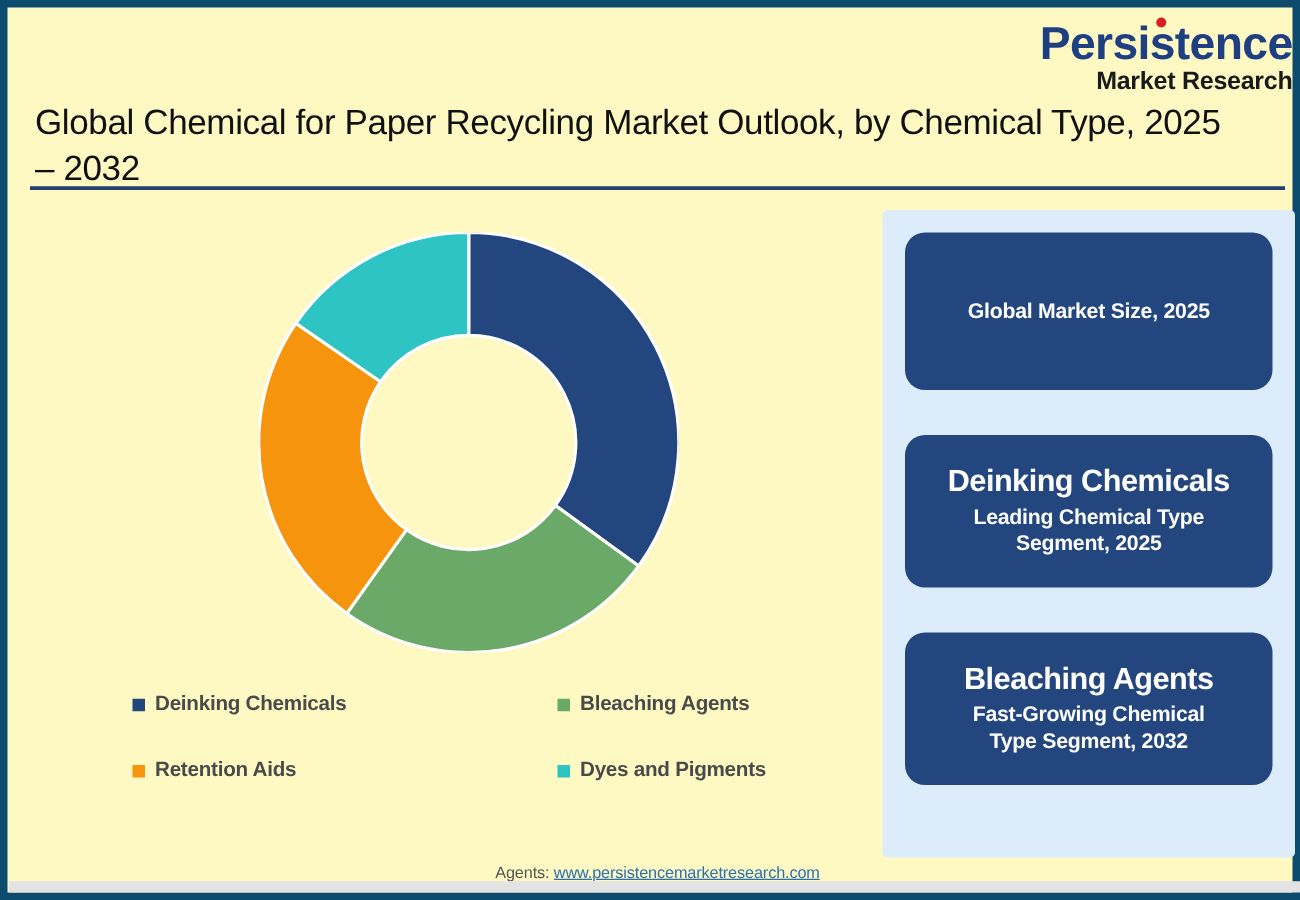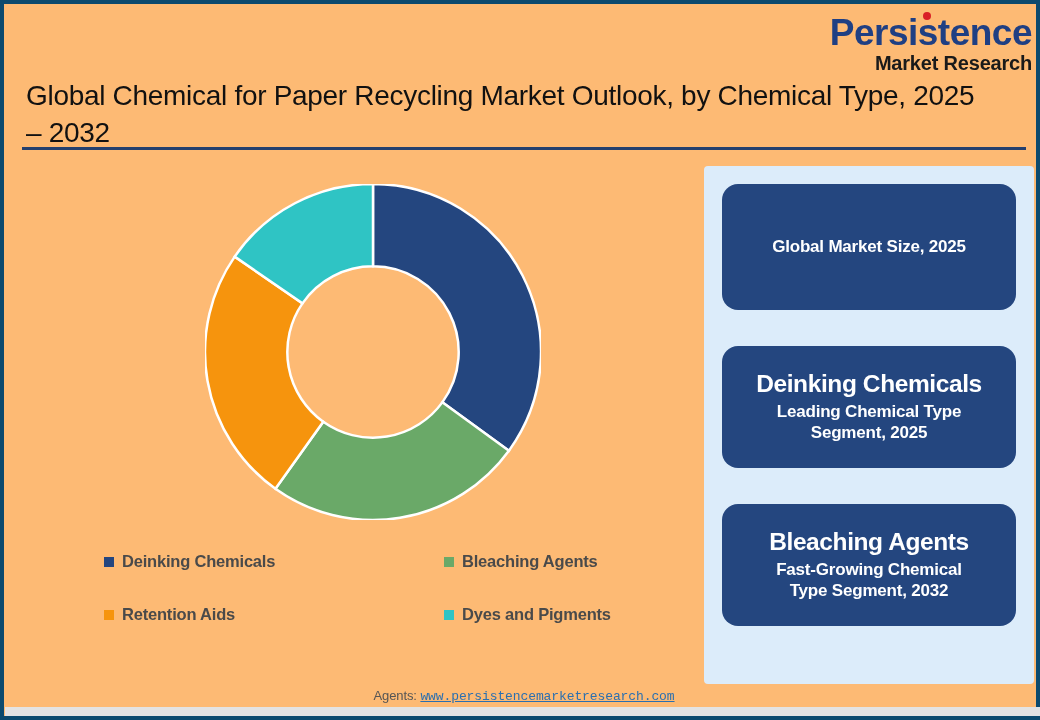--- a/index.html
+++ b/index.html
@@ -13,22 +13,22 @@
     width: 1040px;
     height: 720px;
     overflow: hidden;
   }
 
   #infographic {
     position: relative;
     width: 1040px;
     height: 720px;
     box-sizing: border-box;
-    background: #fdba74;
-    border: 4px solid #0c4a6e;
+    background: #fef9c3;
+    border: 6px solid #0c4a6e;
   }
 
   
   .header {
     position: absolute;
     left: 0;
     top: 0;
     width: 1040px;
     height: 146px;
   }
@@ -185,21 +185,20 @@
     top: 684px;
     width: 1040px;
     text-align: center;
     font-size: 13px;
     color: #555555;
     letter-spacing: -0.1px;
   }
   .source a {
     color: #2a6fb0;
     text-decoration: underline;
-    font-family: Liberation Mono, monospace;
   }
   .footer-bar {
     position: absolute;
     left: 1px;
     bottom: 0;
     width: 1038px;
     height: 9px;
     background: #e3e3e3;
   }
 </style>

